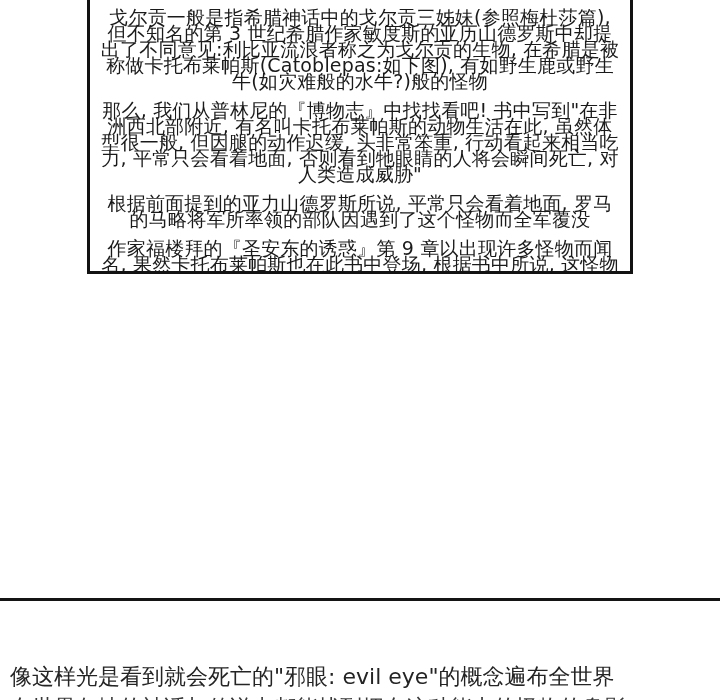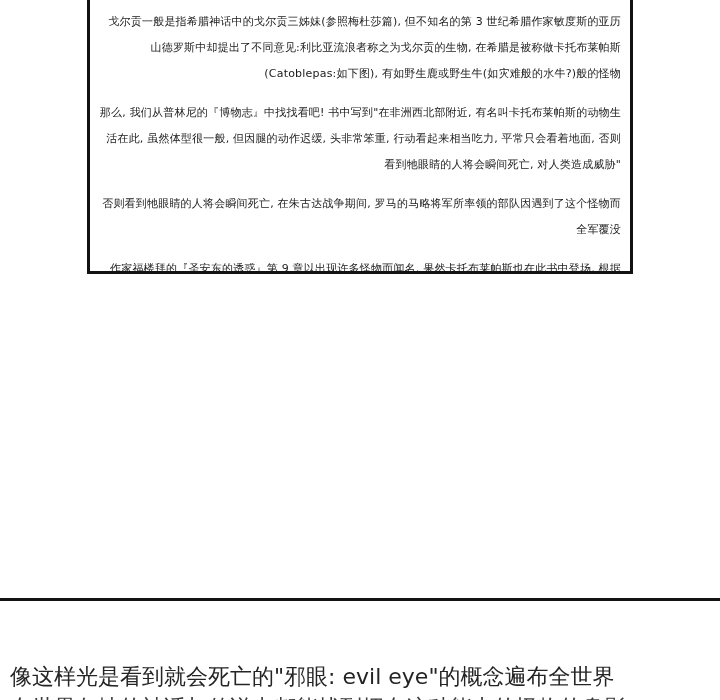--- a/index.html
+++ b/index.html
@@ -23,25 +23,25 @@
     width: 546px;
     height: 277px;
     box-sizing: border-box;
     background: #ffffff;
     border: 3px solid #121212;
     padding: 9px 9px 0 9px;
     overflow: hidden;
   }
   .info-box p {
     margin: 0 0 13px 0;
-    font-size: 11px;
-    line-height: 26px;
+    font-size: 19px;
+    line-height: 16px;
     color: #1a1a1a;
     letter-spacing: 0.2px;
-    text-align: right;
+    text-align: center;
   }
 
   
   .panel-divider {
     position: absolute;
     left: 0;
     top: 598px;
     width: 720px;
     height: 3px;
     background: #141414;
@@ -69,21 +69,21 @@
     color: #3a3a3a;
     white-space: nowrap;
   }
 </style>
 </head>
 <body>
 
 <div class="info-box">
   <p>戈尔贡一般是指希腊神话中的戈尔贡三姊妹(参照梅杜莎篇), 但不知名的第 3 世纪希腊作家敏度斯的亚历山德罗斯中却提出了不同意见:利比亚流浪者称之为戈尔贡的生物, 在希腊是被称做卡托布莱帕斯(Catoblepas:如下图), 有如野生鹿或野生牛(如灾难般的水牛?)般的怪物</p>
   <p>那么, 我们从普林尼的『博物志』中找找看吧! 书中写到"在非洲西北部附近, 有名叫卡托布莱帕斯的动物生活在此, 虽然体型很一般, 但因腿的动作迟缓, 头非常笨重, 行动看起来相当吃力, 平常只会看着地面, 否则看到牠眼睛的人将会瞬间死亡, 对人类造成威胁"</p>
-  <p>否则看到牠眼睛的人将会瞬间死亡, 在朱古达战争期间, 罗马的马略将军所率领的部队因遇到了这个怪物而全军覆没</p>
+  <p>根据前面提到的亚力山德罗斯所说, 平常只会看着地面, 罗马的马略将军所率领的部队因遇到了这个怪物而全军覆没</p>
   <p>作家福楼拜的『圣安东的诱惑』第 9 章以出现许多怪物而闻名, 果然卡托布莱帕斯也在此书中登场, 根据书中所说, 这怪物是只黑色的水牛, 猪毛般的毛发长至地面, 脖子如肠子一般...</p>
 </div>
 
 <div class="panel-divider"></div>
 
 <div class="caption-line1">像这样光是看到就会死亡的"邪眼: evil eye"的概念遍布全世界</div>
 
 <div class="caption-line2">在世界各地的神话与传说中都能找到拥有这种能力的怪物的身影...</div>
 
 </body></html>

